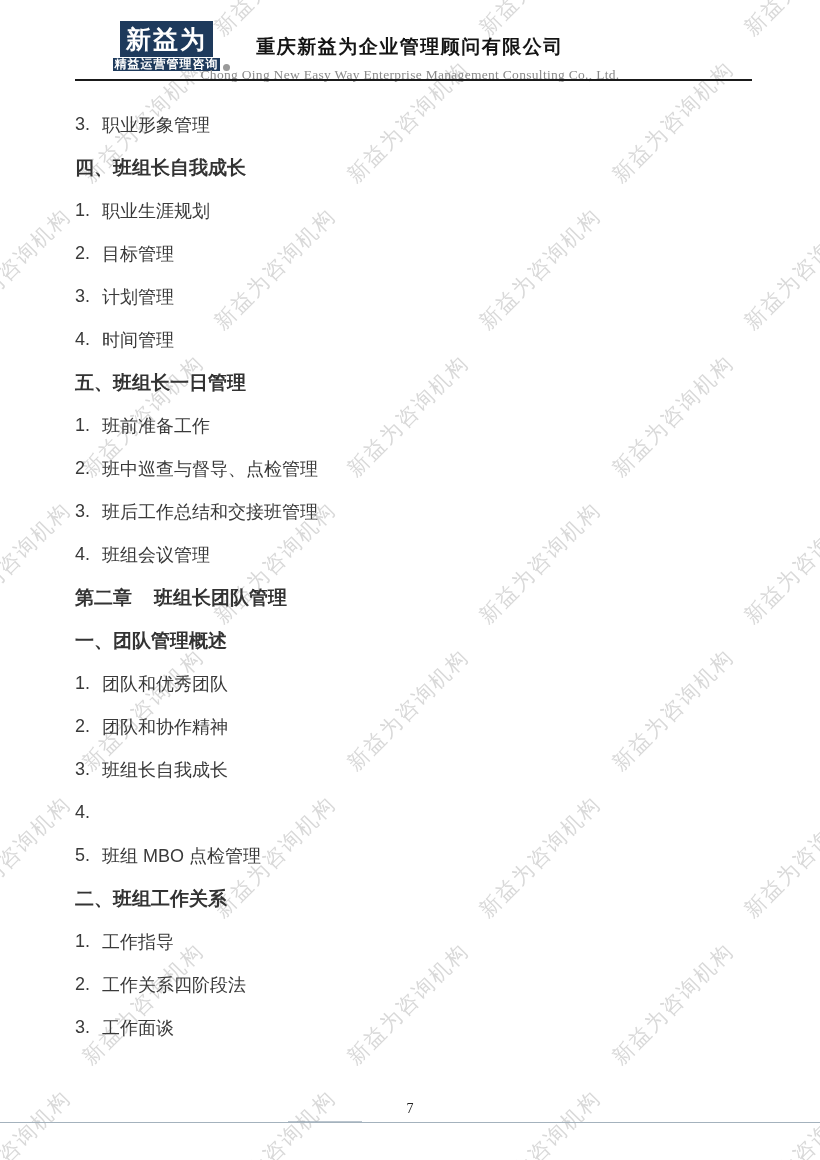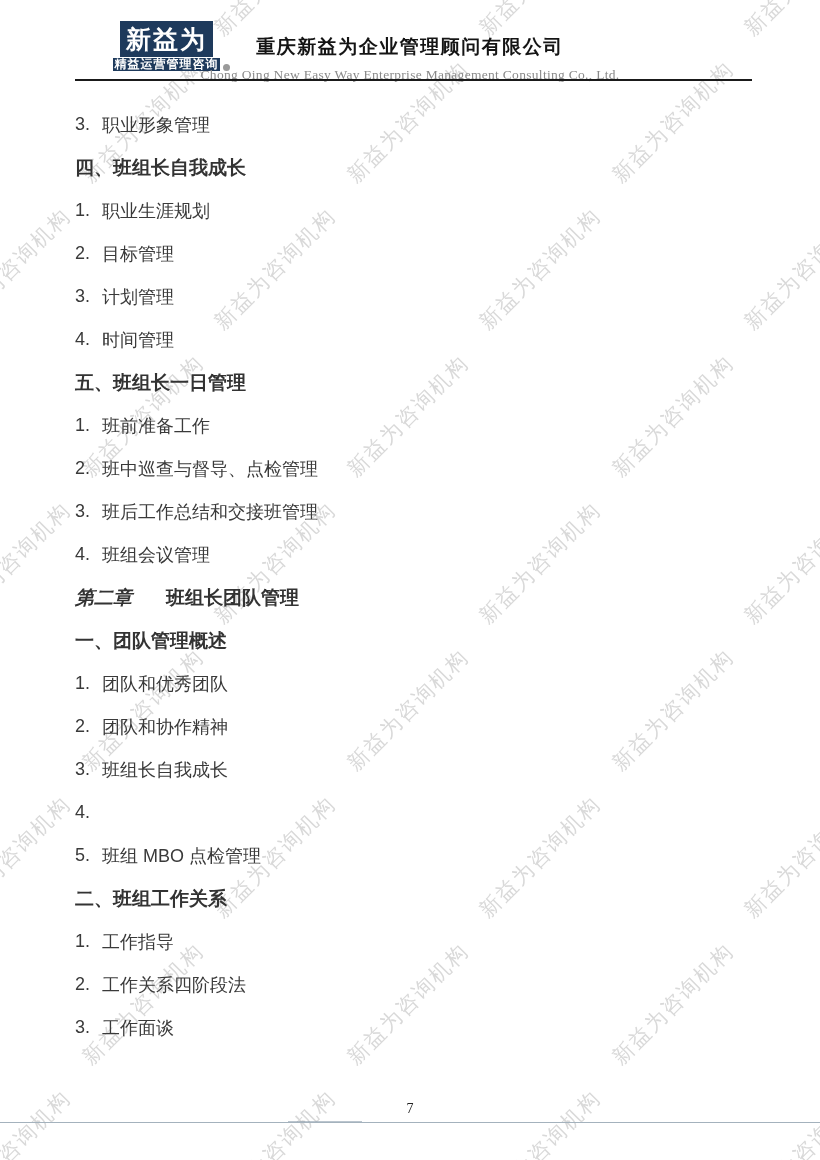--- a/index.html
+++ b/index.html
@@ -61,21 +61,21 @@
   }
   
   .content{
     position:absolute;left:75px;right:60px;top:103px;z-index:1;
     color:var(--text);
   }
   .line{height:43px;display:flex;align-items:center;font-size:18px;}
   .line .num{width:27px;flex:0 0 27px;}
   .line.heading{font-size:19px;font-weight:bold;color:#333;}
   .line.chapter{font-size:19px;font-weight:bold;color:#333;}
-  .line.chapter .chapter-label{margin-right:34px;font-style:italic;}
+  .line.chapter .chapter-label{margin-right:22px;}
   
   .footer-num{
     position:absolute;left:0;right:0;top:1101px;text-align:center;
     font-family:"Liberation Serif","DejaVu Serif",serif;
     font-size:14px;color:#222;z-index:2;
   }
   .footer-rule{
     position:absolute;left:0;width:820px;top:1122px;
     border-top:1px solid var(--footer-rule);z-index:1;
   }

